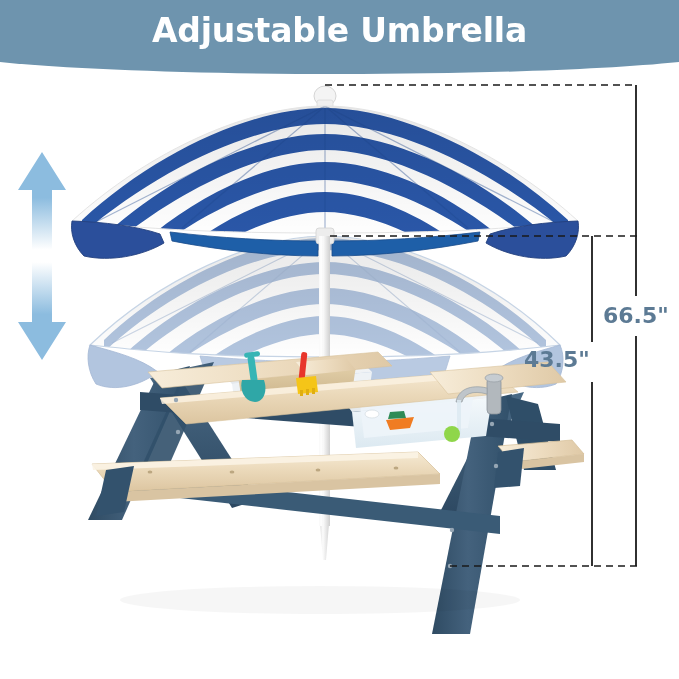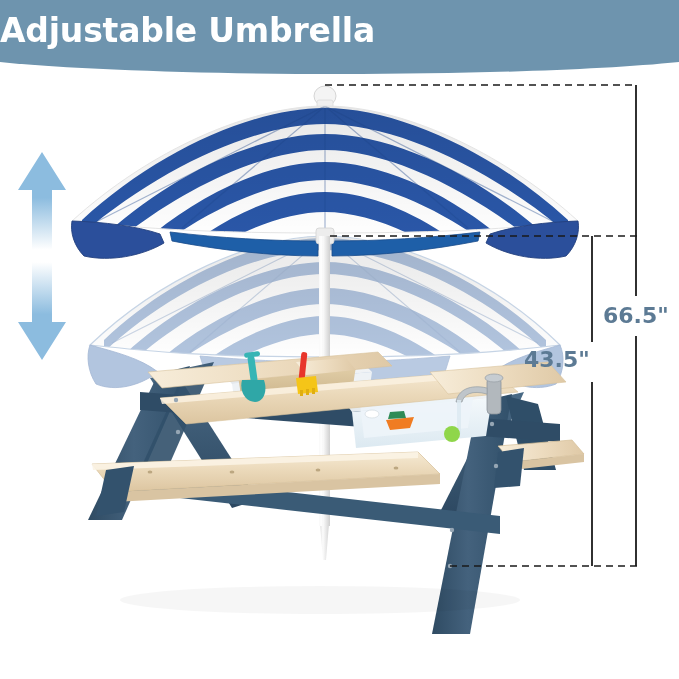--- a/index.html
+++ b/index.html
@@ -9,21 +9,21 @@
     font-family:"Liberation Sans", sans-serif;
     position:relative;
   }
   #stage{position:absolute;inset:0;width:679px;height:679px;overflow:hidden;background:#fff;}
 
   
   .header-band{position:absolute;left:0;top:0;width:679px;height:80px;overflow:hidden;}
   .header-svg{position:absolute;left:0;top:0;}
   .header-title{
     position:absolute;left:0;top:11px;width:679px;
-    color:#ffffff;
+    text-align:center;color:#ffffff;
     font-size:33px;font-weight:bold;letter-spacing:-0.2px;
     font-family:"DejaVu Sans", sans-serif;
     line-height:40px;white-space:nowrap;
   }
 
   
   .art{position:absolute;left:0;top:0;width:679px;height:679px;}
 
   
   .dim-label{

